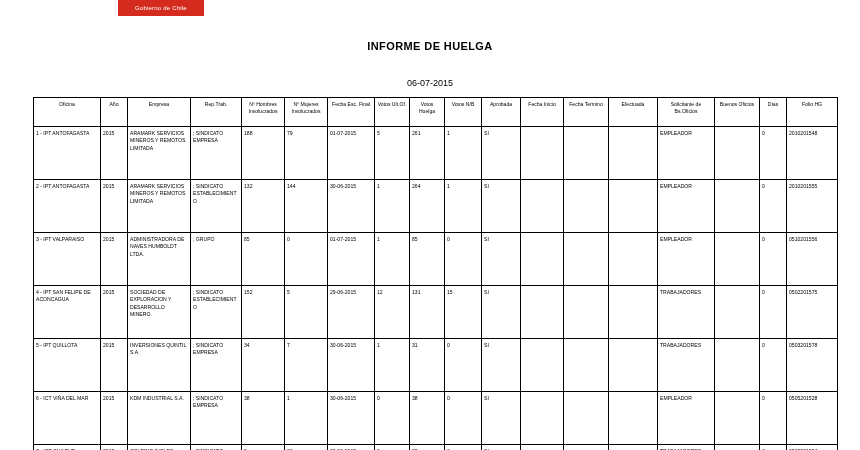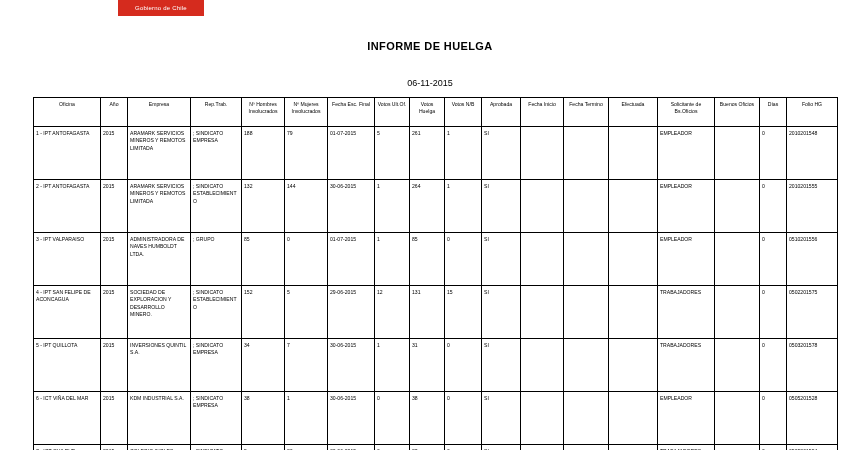--- a/index.html
+++ b/index.html
@@ -100,21 +100,21 @@
   .mid { vertical-align: middle; }
 </style>
 </head>
 <body>
 
 <div class="page">
 
   <div class="logo-bar">Gobierno de Chile</div>
 
   <div class="doc-title">INFORME DE HUELGA</div>
-  <div class="doc-date">06-11-2015</div>
+  <div class="doc-date">06-07-2015</div>
 
   <div class="table-wrap">
     <table class="report">
       <thead>
         <tr>
           <th class="c-oficina">Oficina</th>
           <th class="c-anio">Año</th>
           <th class="c-empresa">Empresa</th>
           <th class="c-rep">Rep.Trab.</th>
           <th class="c-hom">Nº Hombres Involucrados</th>

